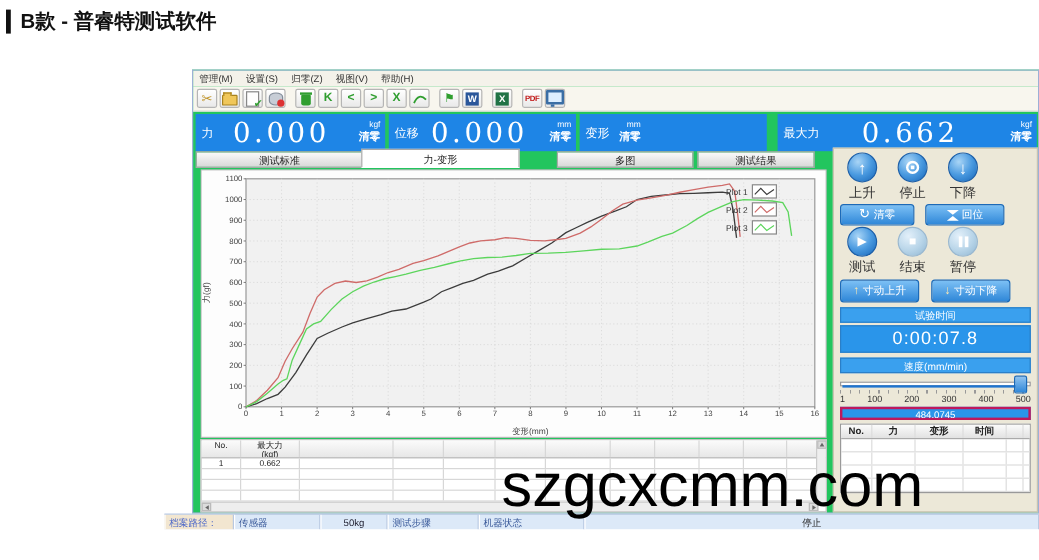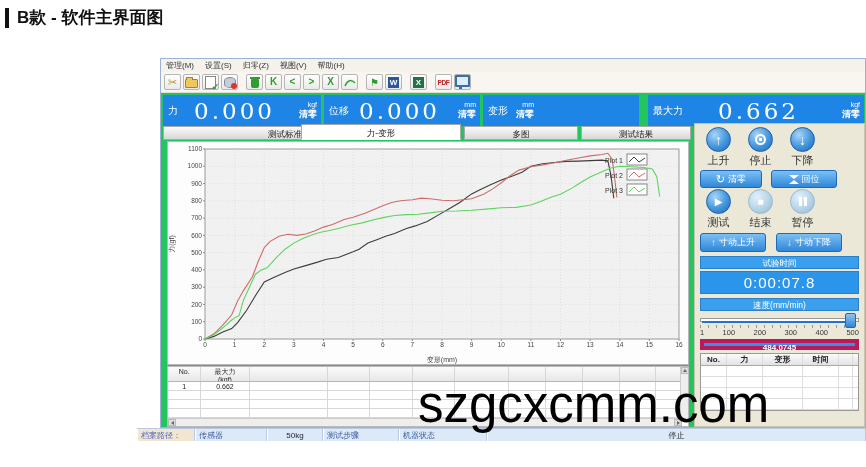--- a/index.html
+++ b/index.html
@@ -43,21 +43,21 @@
   .plabel{font-size:10px;margin-left:5px;white-space:nowrap;}
   .pvalue{flex:1;text-align:center;font-family:"DejaVu Serif","Liberation Serif",serif;font-size:23px;letter-spacing:3px;}
   .pright{width:26px;margin-right:4px;display:flex;flex-direction:column;align-items:flex-end;line-height:1.15;}
   .punit{font-size:7px;}
   .pclear{font-size:9px;font-weight:bold;cursor:pointer;}
   
   .tabs{position:absolute;left:0;top:67px;width:532px;height:14px;}
   .tab{position:absolute;top:0;height:14px;line-height:14px;text-align:center;font-size:8.5px;color:#222;
        background:linear-gradient(#fafafa,#d8d8d8);border:1px solid #a8a8a8;box-sizing:border-box;cursor:pointer;}
   .tab.active{background:#fff;height:16px;top:-2px;line-height:16px;z-index:2;border-bottom:1px solid #fff;}
-  .t1{left:2px;width:140px;text-align:right;}.t2{left:140px;width:160px;}.t3{left:303px;width:114px;}.t4{left:420px;width:110px;}
+  .t1{left:2px;width:140px;}.t2{left:140px;width:132px;}.t3{left:303px;width:114px;}.t4{left:420px;width:98px;}
   
   #chartSvg{position:absolute;left:6px;top:82px;}
   #resultsWrap{position:absolute;left:6px;top:307px;width:522px;height:61px;background:#fff;border:1px solid #bbb;box-sizing:border-box;}
   .rt-row{display:flex;border-bottom:1px solid #d7d7d7;}
   .rt-head{background:linear-gradient(#fbfbfb,#e7e7e7);border-bottom:1px solid #b5b5b5;}
   .rt-cell{border-right:1px solid #d7d7d7;font-size:7px;color:#222;text-align:center;box-sizing:border-box;overflow:hidden;line-height:1.1;padding-top:1px;}
   .vscroll{position:absolute;right:0;top:0;width:8px;height:52px;background:#eee;border-left:1px solid #ccc;box-sizing:border-box;}
   .hscroll{position:absolute;left:0;bottom:0;width:514px;height:8px;background:#eee;border-top:1px solid #ccc;box-sizing:border-box;display:flex;justify-content:space-between;align-items:center;}
   .sbtn{width:8px;height:7px;background:#dcdcdc;border:1px solid #bbb;box-sizing:border-box;display:flex;align-items:center;justify-content:center;cursor:pointer;}
   .tri-up{width:0;height:0;border-left:2px solid transparent;border-right:2px solid transparent;border-bottom:3px solid #666;}
@@ -108,22 +108,22 @@
           text-align:center;line-height:12px;box-sizing:border-box;}
   .timebox{margin-top:2px;height:23px;background:#2a95ea;border:1px solid #2a7fc8;color:#fff;font-size:15px;
            text-align:center;line-height:22px;box-sizing:border-box;letter-spacing:1px;}
   .slider{position:relative;margin-top:6px;height:6px;}
   .strack{position:absolute;left:0;right:0;top:1px;height:4px;background:#fff;border:1px solid #999;box-sizing:border-box;}
   .sfill{position:absolute;left:1px;top:2px;height:2px;width:94%;background:#1f74d0;}
   .sthumb{position:absolute;right:3px;top:-4px;width:9px;height:13px;background:linear-gradient(#8fc3f0,#2f87d8);
           border:1px solid #1c6ab8;border-radius:2px;cursor:pointer;}
   .ticksrow{margin-top:2px;height:3px;background:repeating-linear-gradient(90deg,#999 0 1px,transparent 1px 8px);}
   .scale{display:flex;justify-content:space-between;font-size:7.5px;color:#333;margin-top:0px;}
-  .speedval{margin-top:2px;height:11px;background:#2a95ea;border:4px solid #be185d;color:#fff;font-size:8px;
-            text-align:center;line-height:10px;box-sizing:border-box;font-weight:bold;}
+  .speedval{margin-top:2px;height:11px;background:#2a95ea;border:2px solid #be185d;color:#fff;font-size:8px;
+            text-align:center;line-height:10px;box-sizing:border-box;}
   #miniTable{margin-top:3px;background:#fff;border:1px solid #999;box-sizing:border-box;}
   .mt-row{display:flex;border-bottom:1px solid #ddd;}
   .mt-head{background:linear-gradient(#fbfbfb,#e2e2e2);border-bottom:1px solid #aaa;}
   .mt-cell{border-right:1px solid #ddd;font-size:8px;color:#222;text-align:center;box-sizing:border-box;height:10px;line-height:10px;overflow:hidden;}
   .mt-head .mt-cell{font-weight:bold;height:11px;line-height:11px;}
   
   #statusbar{position:absolute;left:137px;top:428px;width:729px;height:13px;background:#dce9f8;display:flex;
              font-size:8px;align-items:stretch;box-sizing:border-box;border-top:1px solid #b9c9e2;}
   .seg{border-right:1px solid #b9c9e2;border-left:1px solid #fff;display:flex;align-items:center;padding:0 3px;
        white-space:nowrap;overflow:hidden;box-sizing:border-box;}
@@ -134,21 +134,21 @@
   .seg-c{width:76px;color:#3a5a9a;}
   .seg-d{width:88px;color:#3a5a9a;}
   .seg-e{flex:1;color:#222;justify-content:center;}
   
   #watermark{position:absolute;left:418px;top:379px;font-size:51px;color:#000;z-index:50;line-height:1;
              font-family:"Liberation Sans","DejaVu Sans",sans-serif;pointer-events:none;}
 </style>
 </head>
 <body>
 
-<div class="page-title">B款 - 软件主界面图</div>
+<div class="page-title">B款 - 普睿特测试软件</div>
 
 <div id="app">
 
   <div class="menubar">
     <span>管理(M)</span>
     <span>设置(S)</span>
     <span>归零(Z)</span>
     <span>视图(V)</span>
     <span>帮助(H)</span>
   </div>

